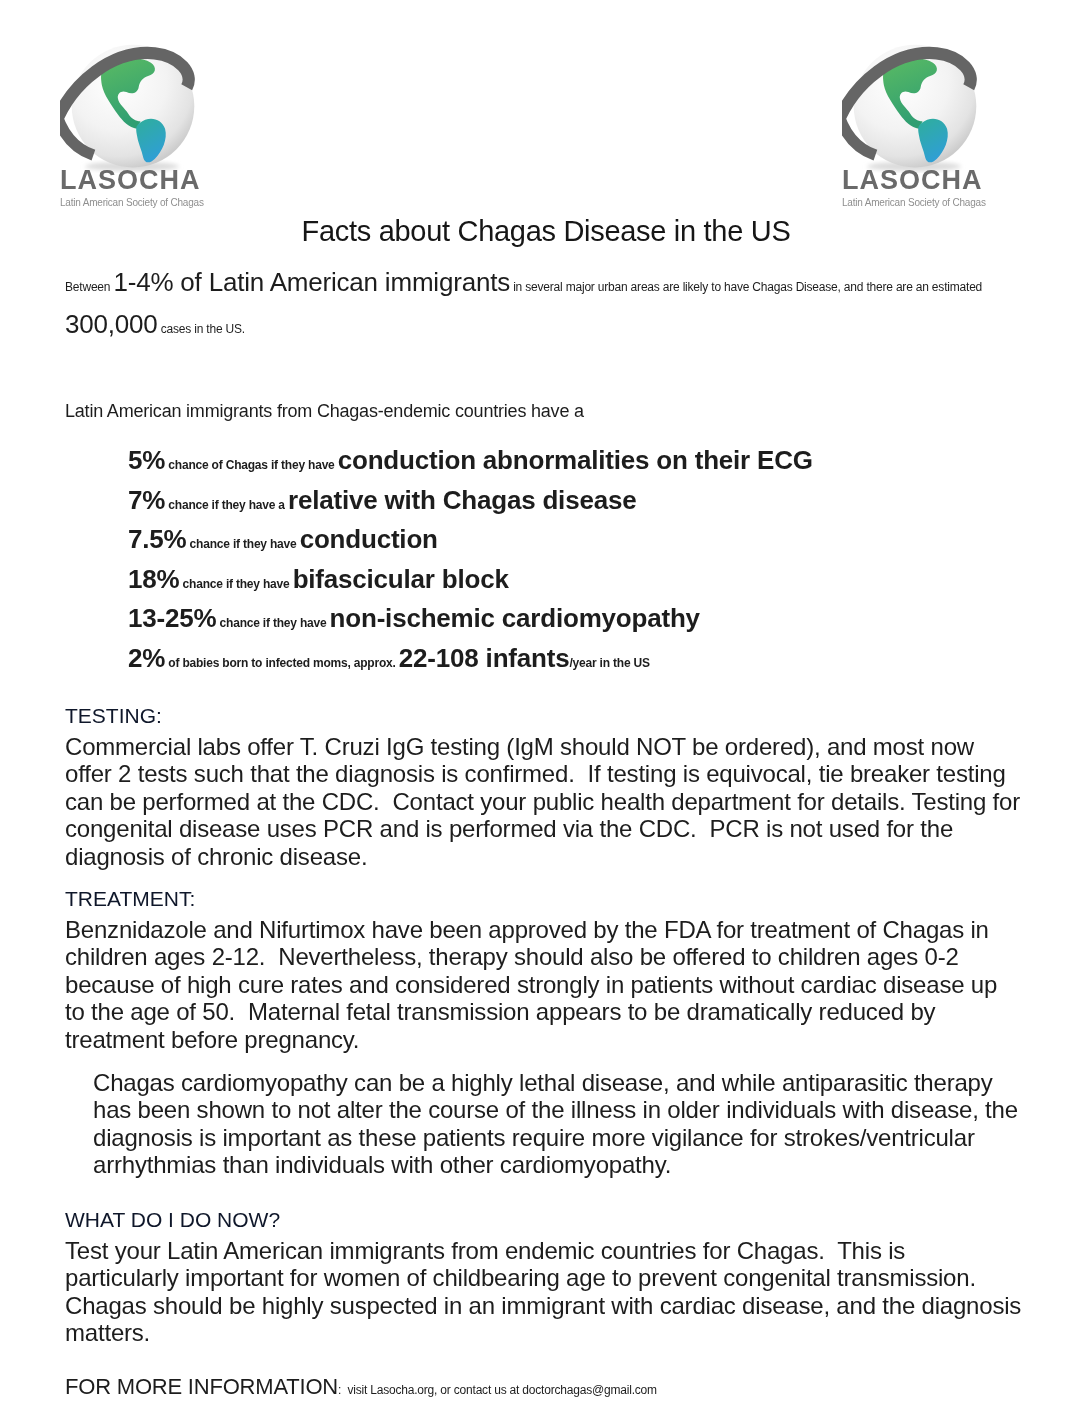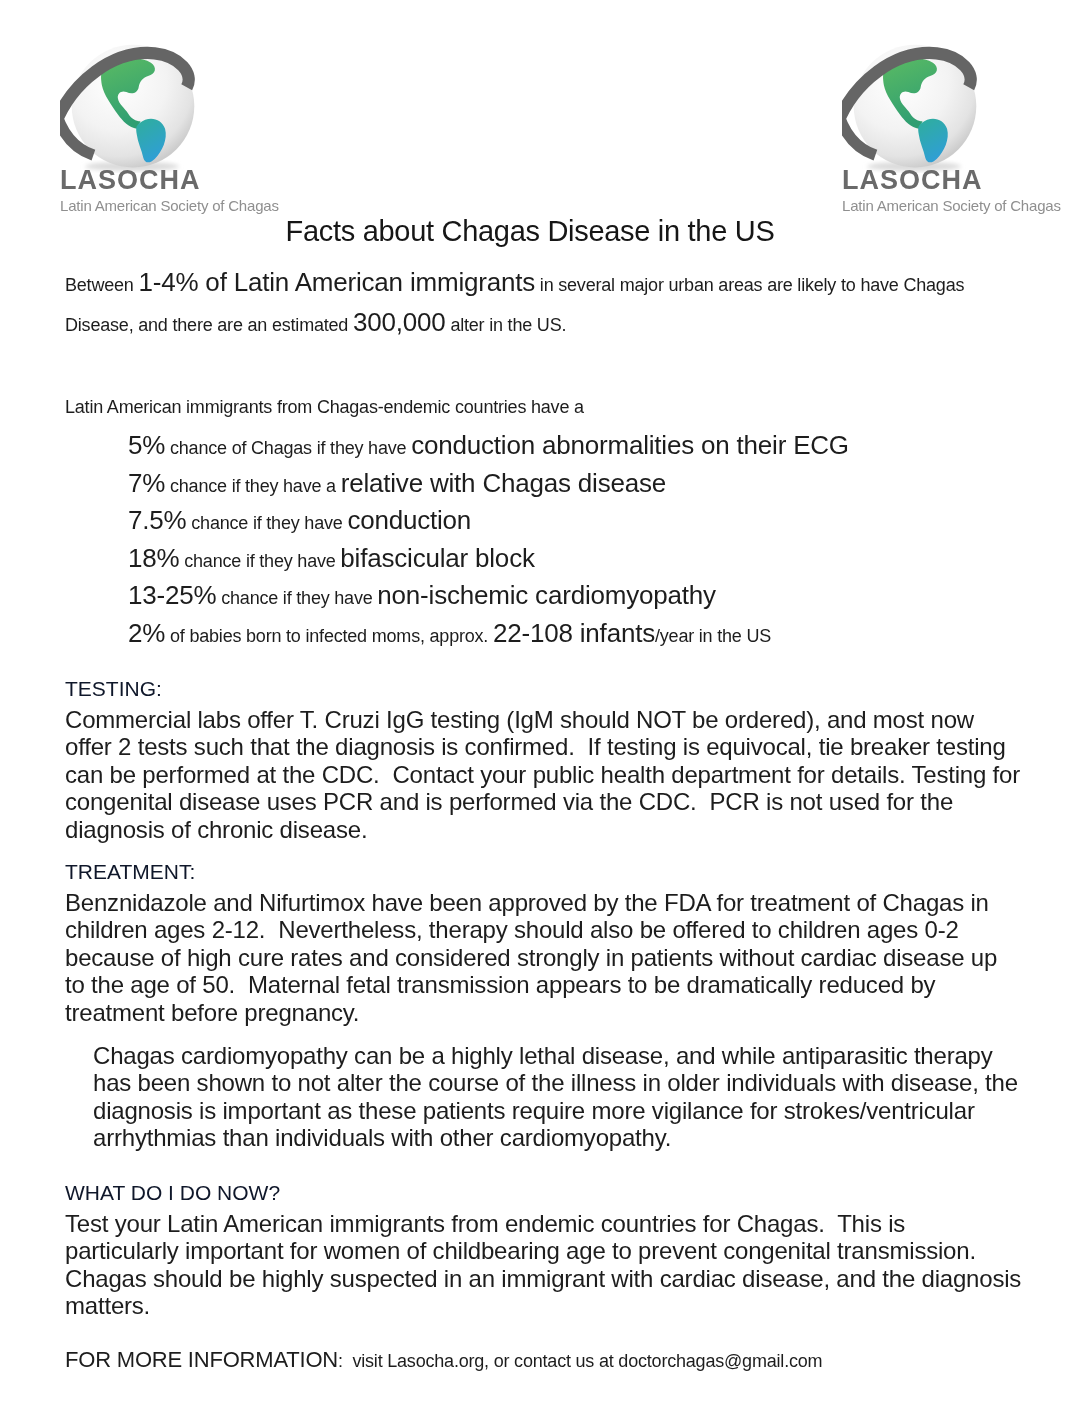--- a/index.html
+++ b/index.html
@@ -5,31 +5,31 @@
   html,body{margin:0;padding:0;}
   body{
     width:1088px;height:1408px;background:#ffffff;position:relative;
     font-family:"Liberation Sans",sans-serif;color:#1d1d1d;overflow:hidden;
   }
   .logo{position:absolute;top:42px;width:150px;}
   .logo-left{left:60px;}
   .logo-right{left:842px;}
   .logo svg{display:block;width:146px;height:132px;}
   .logo-name{font-size:27px;font-weight:bold;color:#6a6a6a;letter-spacing:1px;line-height:1;margin-top:-7px;}
-  .logo-tagline{font-size:15px;color:#8f8f8f;letter-spacing:-0.2px;margin-top:3px;white-space:nowrap;}
+  .logo-tagline{font-size:10px;color:#8f8f8f;letter-spacing:-0.2px;margin-top:3px;white-space:nowrap;}
   .title{
-    position:absolute;top:196px;left:0;width:1060px;text-align:center;
+    position:absolute;top:196px;left:16px;width:1060px;text-align:center;
     font-size:29px;font-weight:400;color:#161616;letter-spacing:-0.3px;
   }
   .content{padding:264px 65px 0 65px;}
-  .sm{font-size:18px;}
+  .sm{font-size:12px;}
   .big{font-size:26px;}
   .intro{margin:0;font-size:18px;line-height:37px;letter-spacing:-0.2px;white-space:pre-wrap;}
   .risk-lead{margin:50px 0 0 0;font-size:18px;line-height:27px;letter-spacing:-0.2px;}
-  .risk-list{margin-top:7px;}
+  .risk-list{margin-top:18px;font-weight:bold;}
   .risk-item{padding-left:63px;line-height:34.5px;font-size:18px;letter-spacing:-0.2px;white-space:pre-wrap;}
   .section-heading{margin:23px 0 0 0;font-size:21px;font-weight:400;line-height:26px;color:#0f172a;}
   .section-body{margin:4px 0 0 0;font-size:24px;line-height:27.4px;letter-spacing:-0.2px;white-space:pre-wrap;}
   .para2{margin-top:16px;margin-left:28px;}
   .treatment-heading{margin-top:16px;}
   .whatnow-heading{margin-top:28px;}
   .more-info{margin:26px 0 0 0;font-size:18px;line-height:30px;letter-spacing:-0.2px;white-space:pre-wrap;}
   .more-info .heading-run{font-size:22px;}
 </style>
 </head>
@@ -77,21 +77,21 @@
     <path fill="none" stroke="#656565" stroke-width="12" d="M -8,70 C -2,94 10,112 33,120"></path>
   </svg>
   <div class="logo-name">LASOCHA</div>
   <div class="logo-tagline">Latin American Society of Chagas</div>
 </div>
 
 <h1 class="title">Facts about Chagas Disease in the US</h1>
 
 <div class="content">
 
-  <p class="intro"><span class="sm">Between </span><span class="big">1-4% of Latin American immigrants</span><span class="sm"> in several major urban areas are likely to have Chagas Disease, and there are an estimated </span><span class="big">300,000</span><span class="sm"> alter in the US.</span></p>
+  <p class="intro"><span class="sm">Between </span><span class="big">1-4% of Latin American immigrants</span><span class="sm"> in several major urban areas are likely to have Chagas Disease, and there are an estimated </span><span class="big">300,000</span><span class="sm"> cases in the US.</span></p>
 
   <p class="risk-lead">Latin American immigrants from Chagas-endemic countries have a</p>
 
   <div class="risk-list">
     <div class="risk-item"><span class="big">5%</span><span class="sm"> chance of Chagas if they have </span><span class="big">conduction abnormalities on their ECG</span><span class="sm"></span></div>
     <div class="risk-item"><span class="big">7%</span><span class="sm"> chance if they have a </span><span class="big">relative with Chagas disease</span><span class="sm"></span></div>
     <div class="risk-item"><span class="big">7.5%</span><span class="sm"> chance if they have </span><span class="big">conduction</span><span class="sm"></span></div>
     <div class="risk-item"><span class="big">18%</span><span class="sm"> chance if they have </span><span class="big">bifascicular block</span><span class="sm"></span></div>
     <div class="risk-item"><span class="big">13-25%</span><span class="sm"> chance if they have </span><span class="big">non-ischemic cardiomyopathy</span><span class="sm"></span></div>
     <div class="risk-item"><span class="big">2%</span><span class="sm"> of babies born to infected moms, approx. </span><span class="big">22-108 infants</span><span class="sm">/year in the US</span></div>

